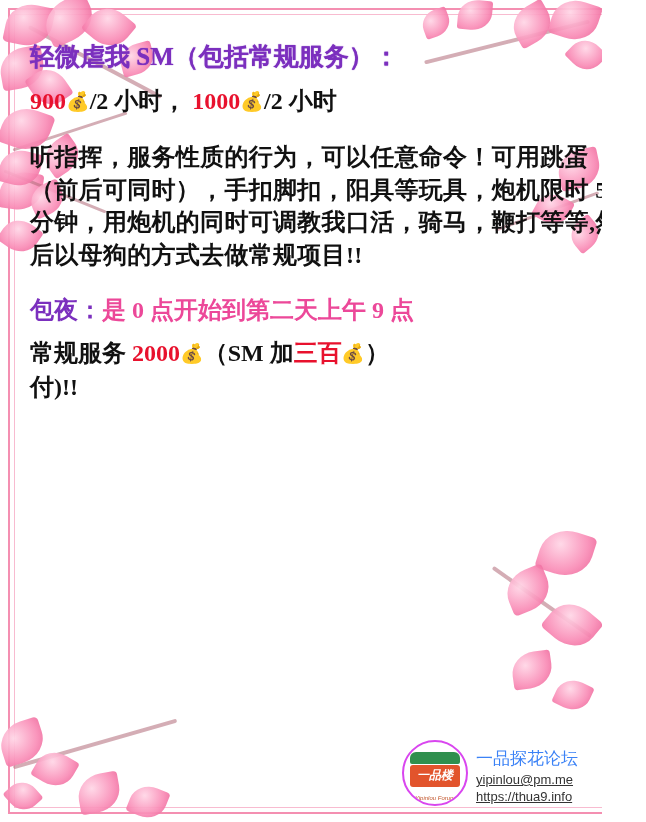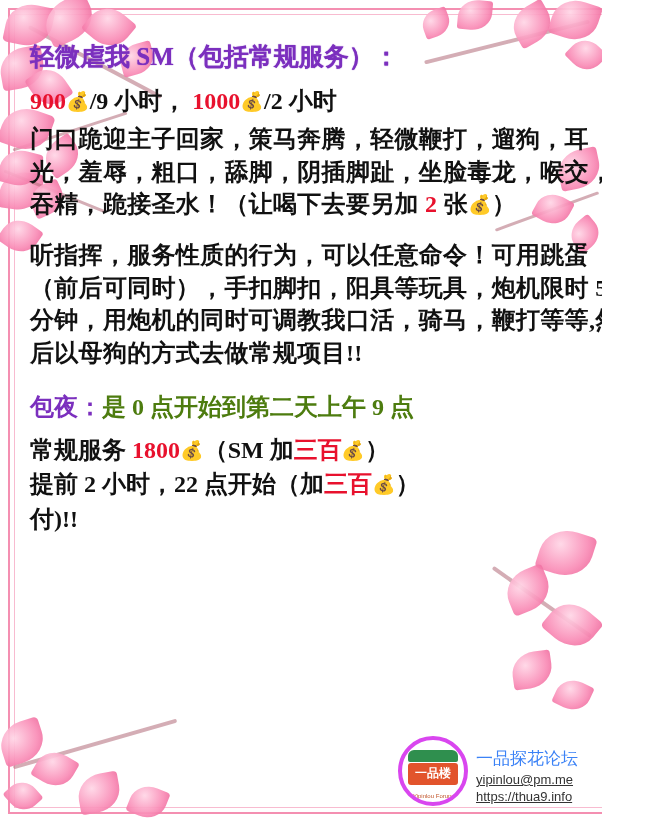--- a/index.html
+++ b/index.html
@@ -94,21 +94,21 @@
   .spacer-md { height: 22px; }
   .sub-title {
     font-size: 24px;
     font-weight: bold;
     color: #7b2fbe;
     display: inline;
   }
   .inline-text {
     font-size: 24px;
     font-weight: bold;
-    color: #4d7c0f;
+    color: #ec4899;
     display: inline;
   }
   .line {
     font-size: 24px;
     font-weight: bold;
     color: #111111;
     line-height: 1.42;
   }
   .money {
     font-size: 19px;
@@ -123,23 +123,24 @@
     align-items: flex-end;
     gap: 8px;
     z-index: 6;
   }
   .logo {
     position: relative;
     width: 62px;
     height: 62px;
     border-radius: 50%;
     background: #ffffff;
-    border: 4px solid #d946ef;
+    border: 2px solid #d946ef;
     overflow: hidden;
     flex: none;
+    font-style: italic;
   }
   .logo-roof {
     position: absolute;
     left: 6px; top: 10px;
     width: 50px; height: 12px;
     background: #2f8f4e;
     border-radius: 6px 6px 2px 2px;
   }
   .logo-body {
     position: absolute;
@@ -243,41 +244,39 @@
     <div class="petal" style="left:78px;top:92px;width:42px;height:38px;transform:rotate(-10deg);"></div>
     <div class="petal" style="left:130px;top:104px;width:36px;height:32px;transform:rotate(22deg);"></div>
     <div class="petal" style="left:8px;top:100px;width:30px;height:28px;transform:rotate(48deg);"></div>
   </div>
 
   <div class="content">
 
     <div class="title">轻微虐我 SM（包括常规服务）：</div>
 
     <div class="price-line">
-      <span class="red">900</span><span class="money">💰</span><span>/9 小时，</span>
+      <span class="red">900</span><span class="money">💰</span><span>/2 小时，</span>
       <span class="red">1000</span><span class="money">💰</span><span>/2 小时</span>
     </div>
 
-    <div class="para"><span>门口跪迎主子回家，策马奔腾，轻微鞭打，遛狗，耳光，羞辱，粗口，舔脚，阴插脚趾，坐脸毒龙，喉交，吞精，跪接圣水！（让喝下去要另加 </span><span class="red">2</span><span> 张</span><span class="money">💰</span><span>）</span></div>
 
     <div class="spacer-sm"></div>
 
     <div class="para block2">听指挥，服务性质的行为，可以任意命令！可用跳蛋（前后可同时），手扣脚扣，阳具等玩具，炮机限时 5 分钟，用炮机的同时可调教我口活，骑马，鞭打等等,然后以母狗的方式去做常规项目!!</div>
 
     <div class="spacer-md"></div>
 
     <div>
       <span class="sub-title">包夜：</span><span class="inline-text">是 0 点开始到第二天上午 9 点</span>
     </div>
 
     <div class="spacer-sm"></div>
 
     <div id="price-lines">
-        <div class="line"><span>常规服务 </span><span class="red">1800</span><span class="money">💰</span><span>（SM 加</span><span class="red">三百</span><span class="money">💰</span><span>）</span></div>
-        <div class="line"><span>提前 2 小时，22 点开始（加</span><span class="red">三百</span><span class="money">💰</span><span>）</span></div>
+        <div class="line"><span>常规服务 </span><span class="red">2000</span><span class="money">💰</span><span>（SM 加</span><span class="red">三百</span><span class="money">💰</span><span>）</span></div>
         <div class="line"><span>付)!!</span></div>
       </div>
 
   </div>
 
   <div class="footer">
     <div class="logo">
       <div class="logo-roof"></div>
       <div class="logo-body"></div>
       <div class="logo-text">一品楼</div>

